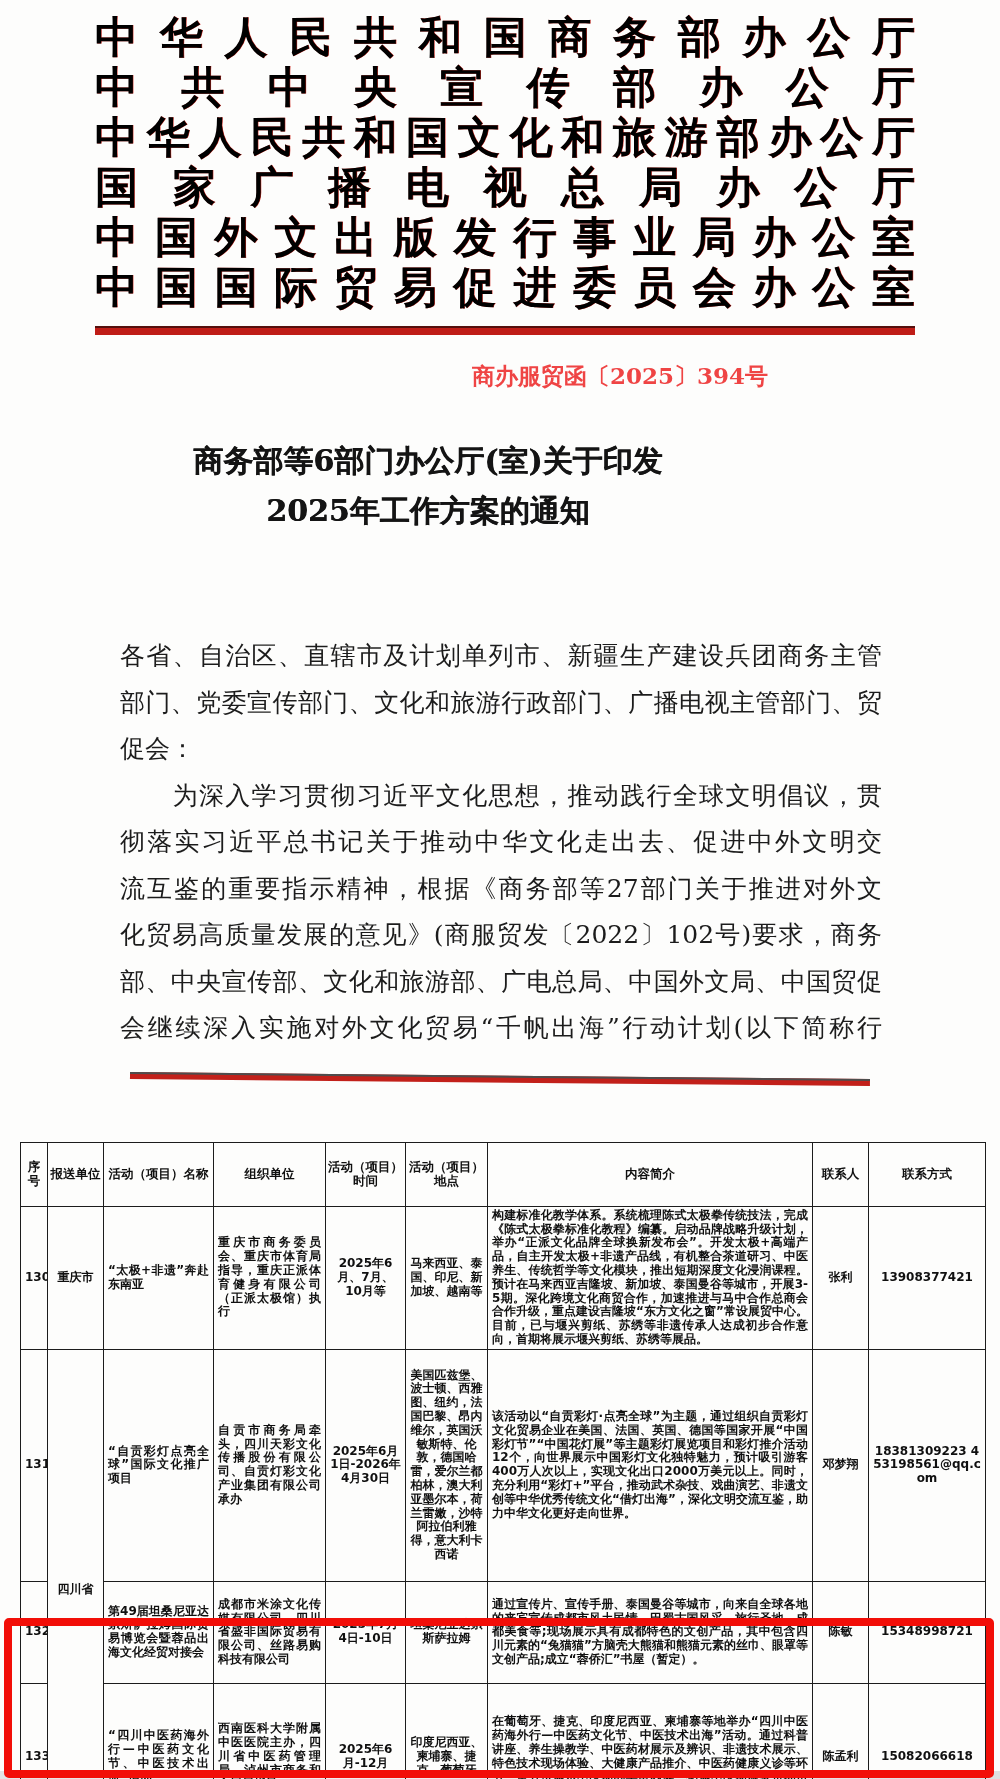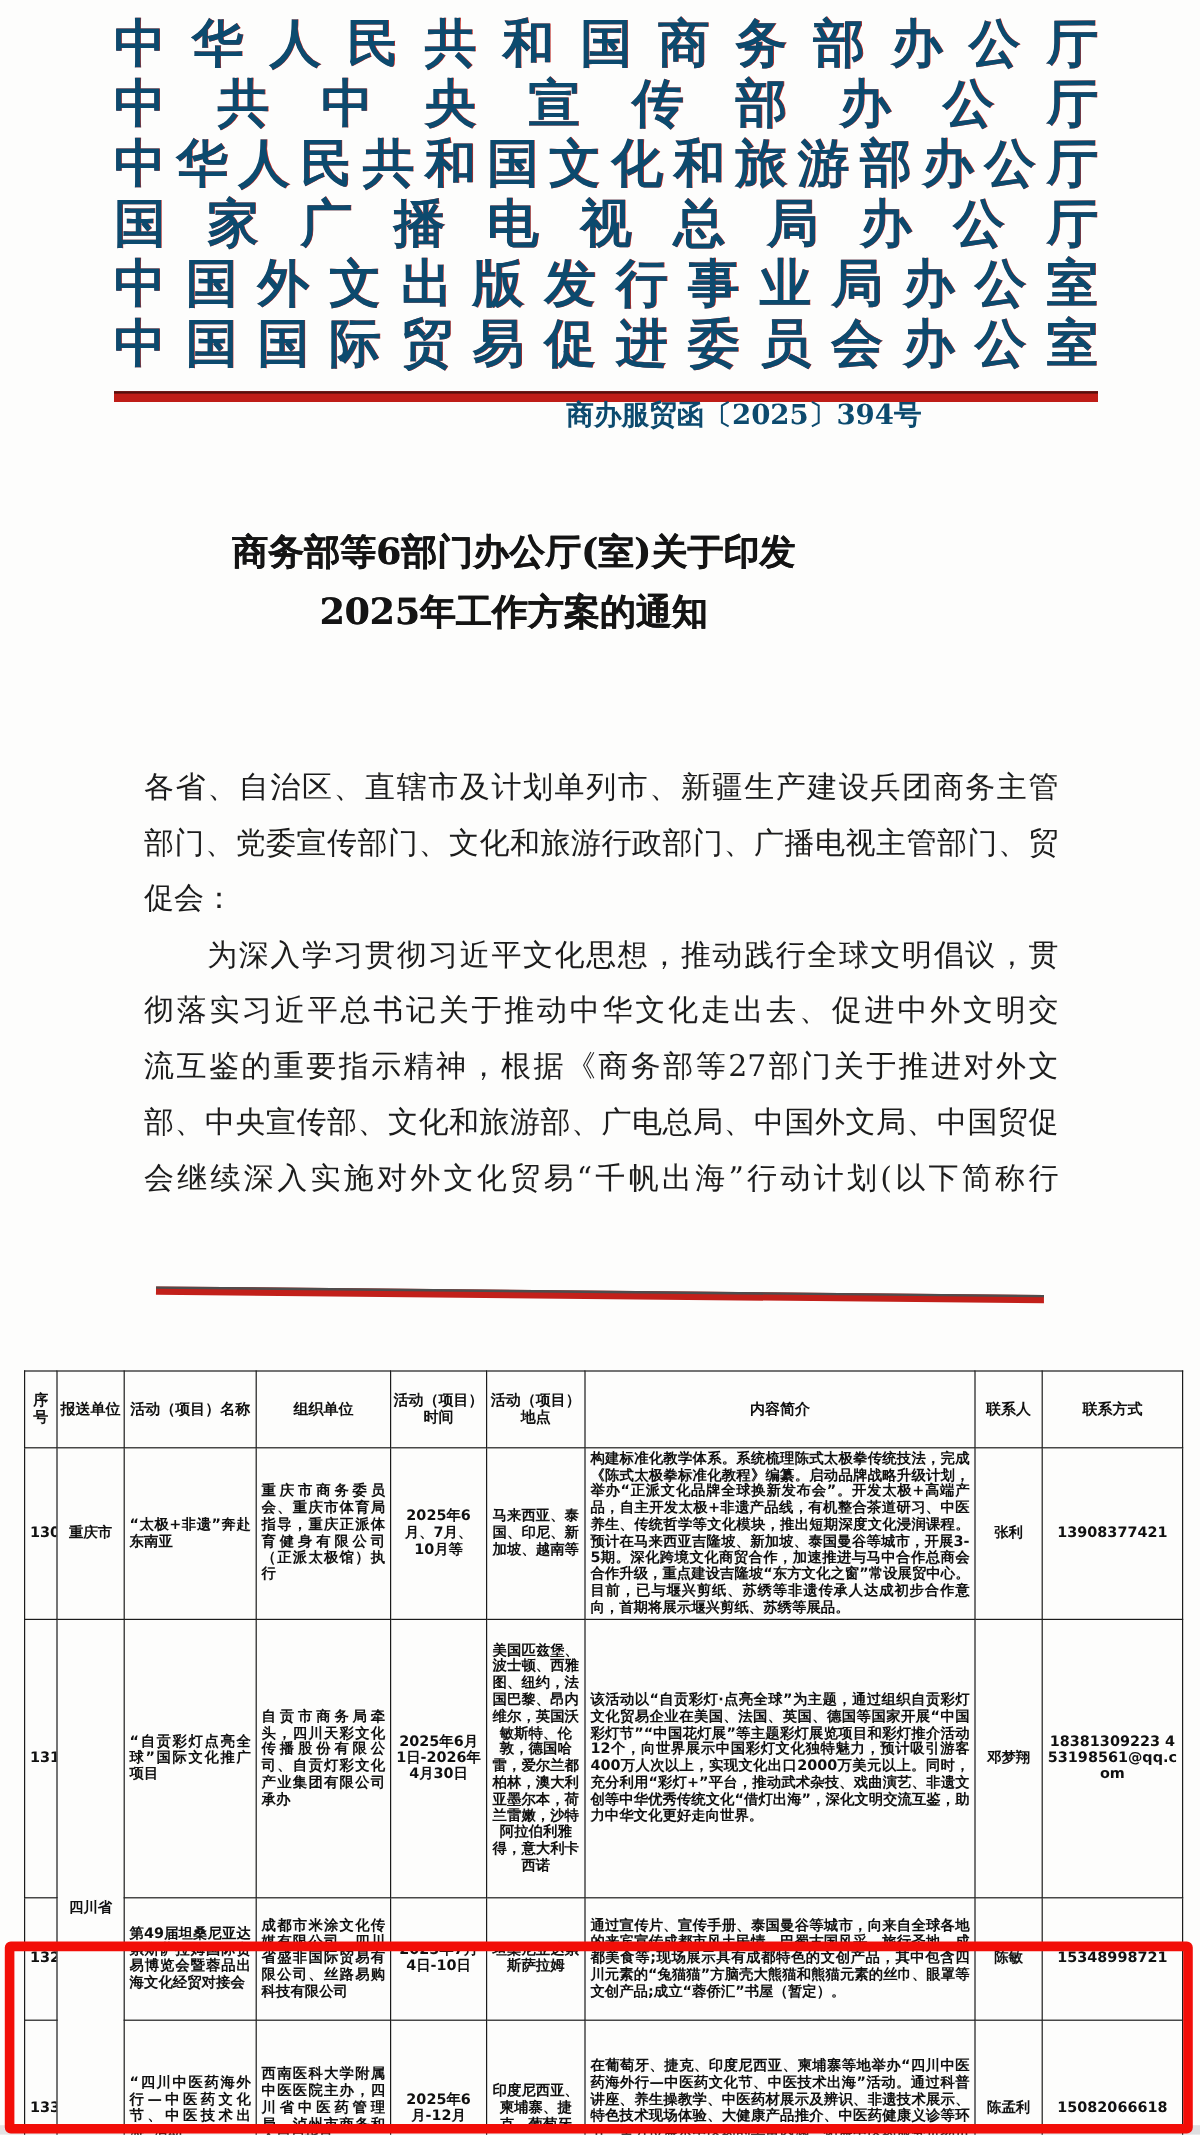--- a/index.html
+++ b/index.html
@@ -5,31 +5,31 @@
   html,body{margin:0;padding:0;}
   body{
     width:1000px;height:1779px;position:relative;
     background:#fdfdfc;overflow:hidden;
     font-family:"DejaVu Sans",sans-serif;
   }
   
   .letterhead{position:absolute;left:95px;top:12px;width:820px;}
   .lh-line{
     font-family:"DejaVu Serif",serif;font-weight:bold;
-    font-size:43px;line-height:50px;color:#0c4a6e;
+    font-size:43px;line-height:50px;color:#000000;
     text-align:justify;text-align-last:justify;white-space:nowrap;
     text-shadow:0.5px 0 0 #ce2a20;
   }
   .red-sep{
     position:absolute;left:95px;top:326px;width:820px;height:7px;
     background:#bf1d17;border-top:2px solid #55100d;
   }
   .doc-number{
-    position:absolute;top:330px;right:232px;
-    font-family:"DejaVu Serif",serif;font-size:23px;font-weight:600;color:#0c4a6e;
+    position:absolute;top:361px;right:232px;
+    font-family:"DejaVu Serif",serif;font-size:23px;font-weight:600;color:#ef4444;
   }
   
   .title-block{position:absolute;left:0;top:436px;width:856px;text-align:center;}
   .t-line{
     font-family:"DejaVu Serif",serif;font-weight:bold;
     font-size:30px;line-height:50px;color:#141414;
     text-shadow:0.4px 0 0 #141414;
   }
   
   .body-block{position:absolute;left:120px;top:633px;width:762px;}
@@ -95,20 +95,21 @@
   <div class="t-line">2025年工作方案的通知</div>
 </div>
 
 <div class="body-block">
   <div class="b-line">各省、自治区、直辖市及计划单列市、新疆生产建设兵团商务主管</div>
   <div class="b-line">部门、党委宣传部门、文化和旅游行政部门、广播电视主管部门、贸</div>
   <div class="b-line short">促会：</div>
   <div class="b-line">　　为深入学习贯彻习近平文化思想，推动践行全球文明倡议，贯</div>
   <div class="b-line">彻落实习近平总书记关于推动中华文化走出去、促进中外文明交</div>
   <div class="b-line">流互鉴的重要指示精神，根据《商务部等27部门关于推进对外文</div>
+  <div class="b-line">化贸易高质量发展的意见》(商服贸发〔2022〕102号)要求，商务</div>
   <div class="b-line">部、中央宣传部、文化和旅游部、广电总局、中国外文局、中国贸促</div>
   <div class="b-line">会继续深入实施对外文化贸易“千帆出海”行动计划(以下简称行</div>
 </div>
 
 <div class="red-sep2"></div>
 
 <div class="bottom-strip"></div>
 
 <table class="doc-table">
   <colgroup>

